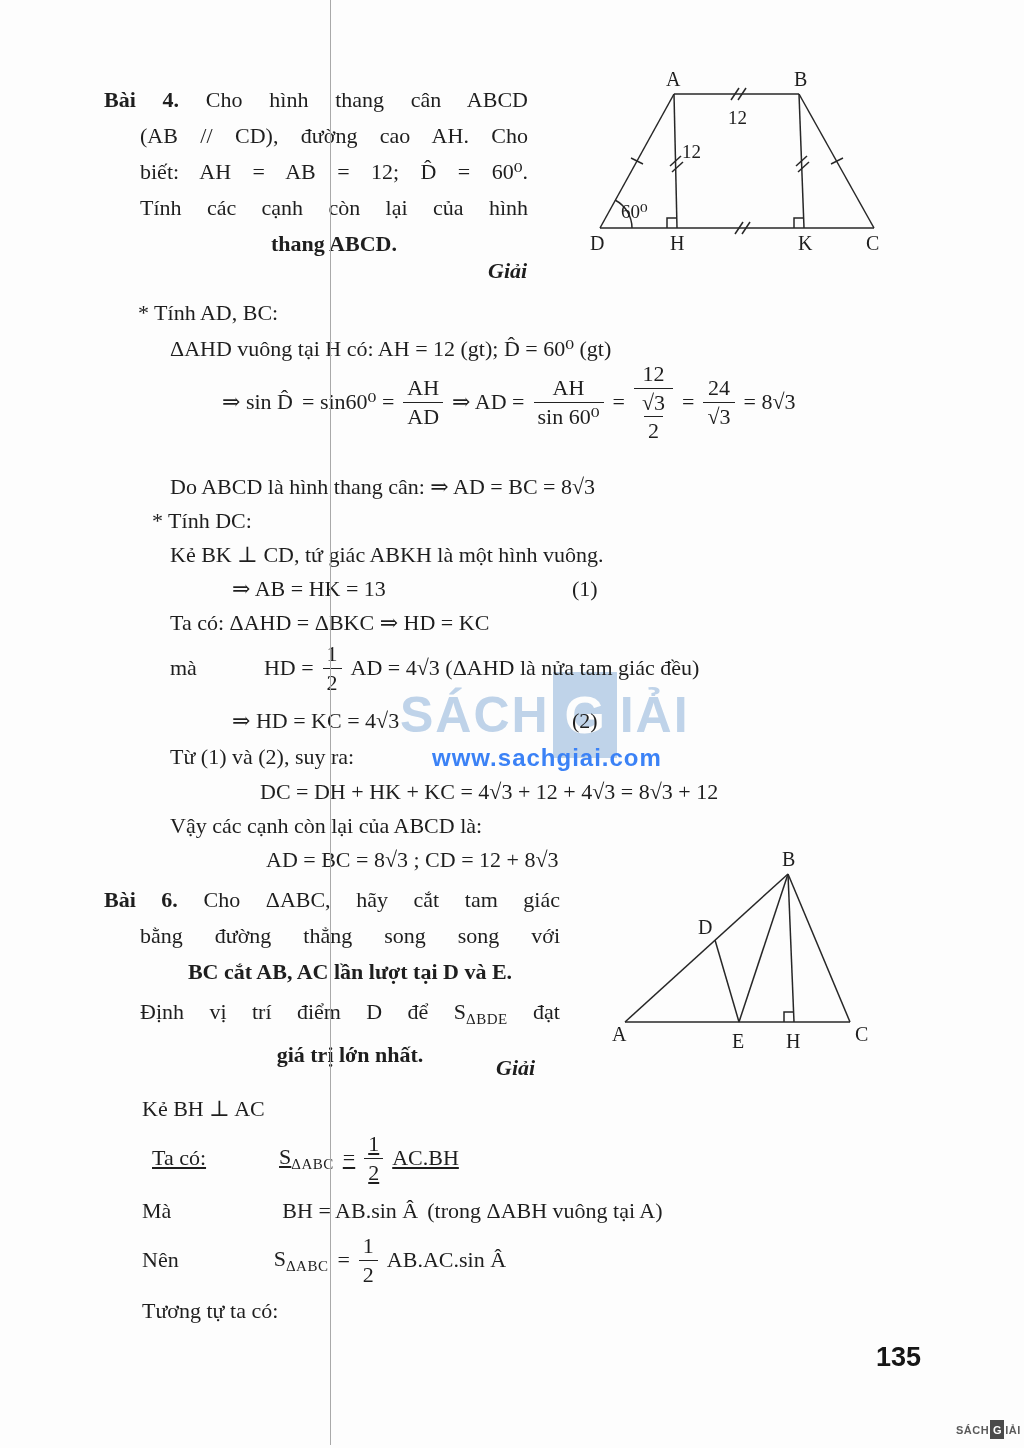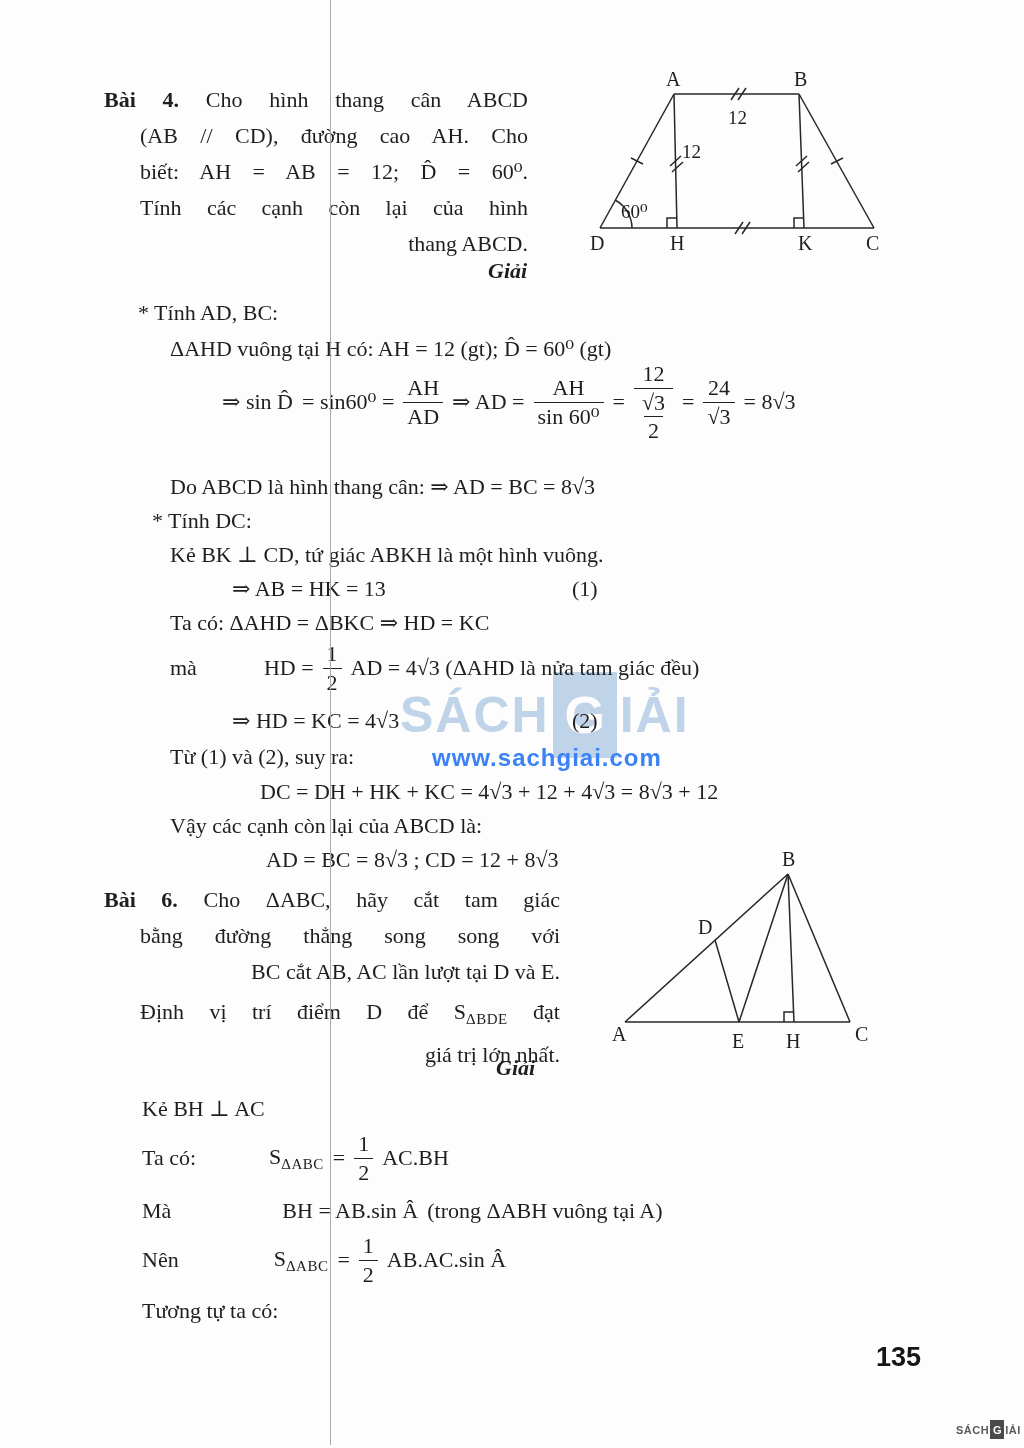--- a/index.html
+++ b/index.html
@@ -8,21 +8,21 @@
     background:#fdfdfd;
     font-family:"Liberation Serif","DejaVu Serif",serif;
     color:#1e1e1e;
     overflow:hidden;
   }
   .page{position:relative;width:1024px;height:1448px;background:#fdfdfd;}
   .fold-line{position:absolute;left:330px;top:0;width:1px;height:1445px;background:#a9a9a9;z-index:3;}
   .ln{position:absolute;font-size:22px;white-space:nowrap;color:#1e1e1e;z-index:2;}
   .para{position:absolute;z-index:2;font-size:22px;line-height:36px;}
   .jline{text-align:justify;text-align-last:justify;}
-  .lastline{text-align:right;}
+  .lastline{text-align:center;font-weight:bold;}
   .blabel{font-weight:bold;}
   .giai{position:absolute;font-style:italic;font-weight:bold;font-size:22px;z-index:2;}
   .eqrow{position:absolute;display:flex;align-items:center;gap:9px;font-size:22px;white-space:nowrap;z-index:2;}
   .frac{display:inline-flex;flex-direction:column;align-items:center;line-height:1.25;vertical-align:middle;}
   .frac .num{padding:0 4px;}
   .frac .den{padding:0 4px;border-top:1.5px solid #222;}
   .tag{position:absolute;font-size:22px;z-index:2;}
   sub.trisub{font-size:15px;vertical-align:-5px;letter-spacing:0.5px;margin-top:29px;}
   svg{position:absolute;z-index:2;}
   svg line, svg path{stroke:#272727;stroke-width:1.5;fill:none;}
@@ -176,21 +176,21 @@
     <text x="4" y="189">A</text>
     <text x="124" y="196">E</text>
     <text x="178" y="196">H</text>
     <text x="247" y="189">C</text>
   </svg>
 
   <div class="giai" style="left:496px;top:1055px;">Giải</div>
 
   <div class="ln" style="left:142px;top:1096px;">Kẻ BH ⊥ AC</div>
 
-  <div class="eqrow" style="left:142px;top:1130px;">
+  <div class="eqrow" style="left:152px;top:1130px;text-decoration:underline;">
     <span style="margin-right:64px;">Ta có:</span>
     <span><span>S</span><sub class="trisub">ΔABC</sub></span>
     <span>=</span>
     <span class="frac">
       <span class="num">1</span>
       <span class="den">2</span>
     </span>
     <span>AC.BH</span>
   </div>
 

